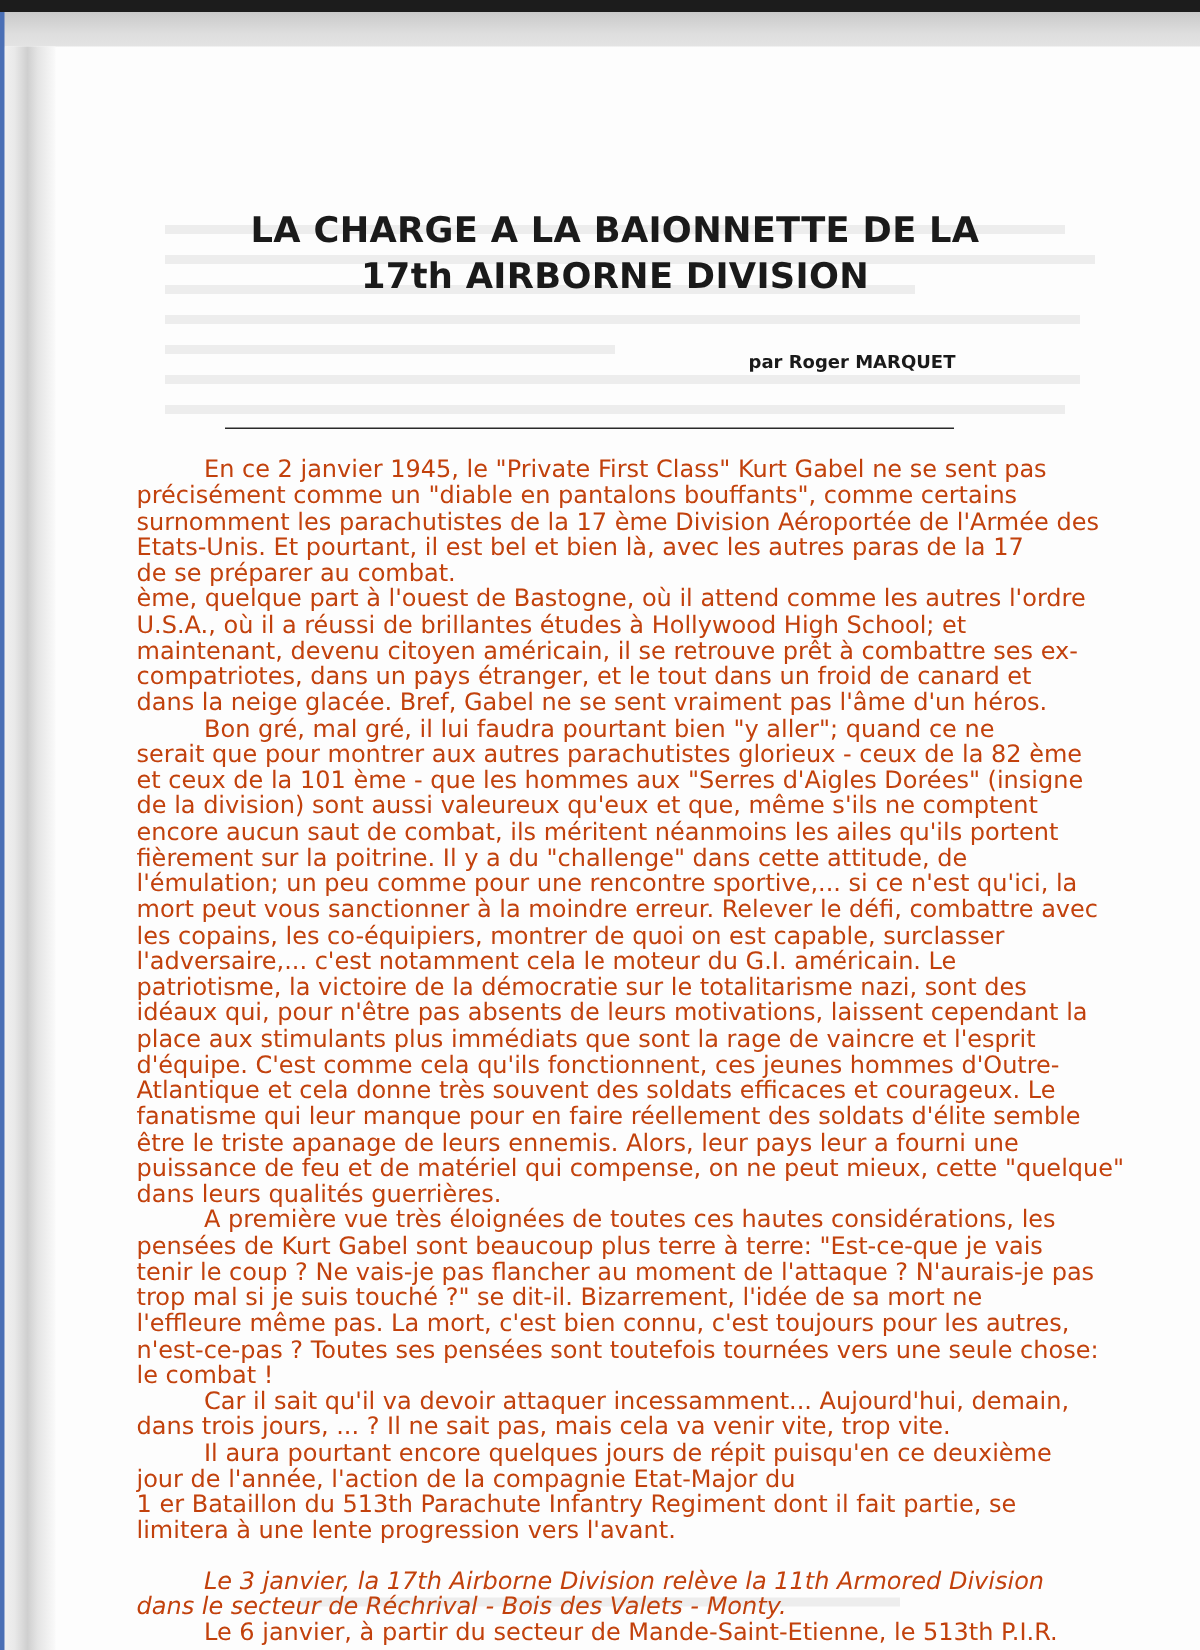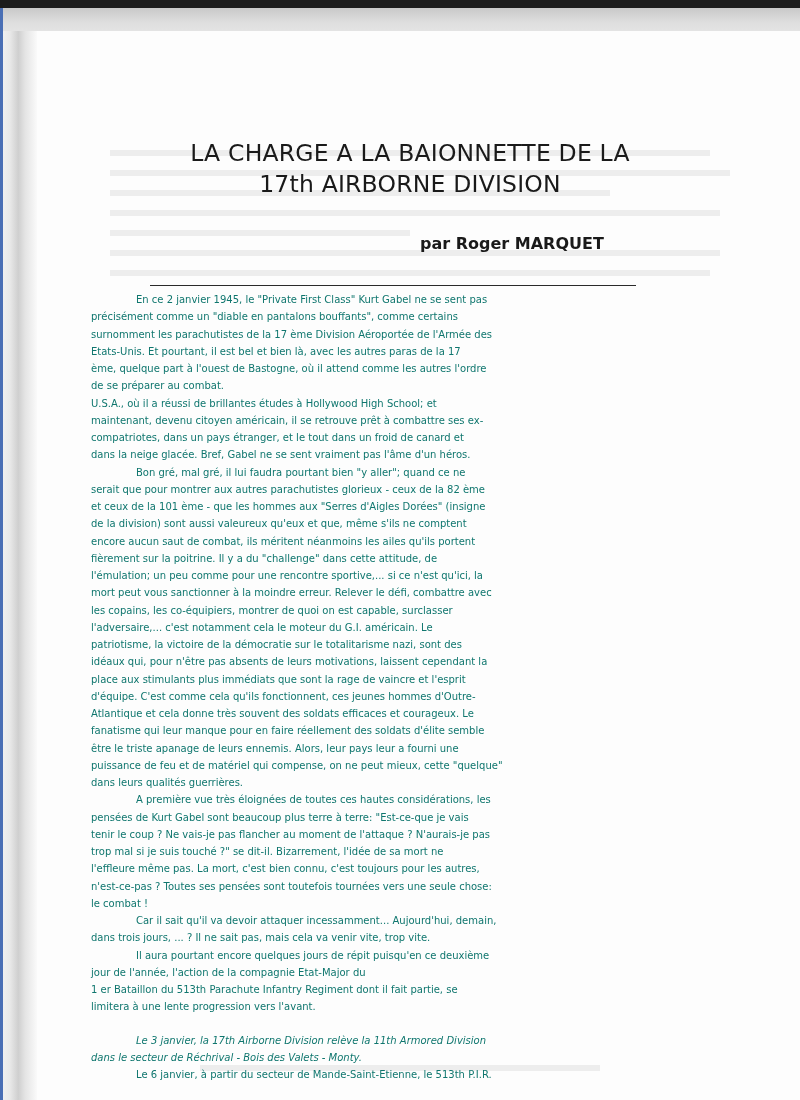--- a/index.html
+++ b/index.html
@@ -49,54 +49,54 @@
       width: 800px; height: 1100px;
       pointer-events: none;
     }
     .title {
       position: absolute;
       left: 80px;
       top: 138px;
       width: 660px;
       text-align: center;
       font-family: "DejaVu Sans", sans-serif;
-      font-weight: normal;
+      font-weight: bold;
       font-size: 23.5px;
       line-height: 31px;
       color: #1a1a1a;
       letter-spacing: 0.2px;
     }
     .author {
       position: absolute;
       left: 420px;
       top: 234px;
       width: 296px;
-      text-align: left;
+      text-align: center;
       font-family: "DejaVu Sans", sans-serif;
       font-weight: bold;
-      font-size: 16px;
+      font-size: 12px;
       color: #1a1a1a;
     }
     .rule {
       position: absolute;
       left: 150px;
       top: 285px;
       width: 486px;
       height: 1px;
       background: #2a2a2a;
     }
     .body-text {
       position: absolute;
       left: 91px;
-      top: 291px;
+      top: 304px;
       width: 648px;
       font-family: "DejaVu Sans", sans-serif;
-      font-size: 10px;
+      font-size: 16px;
       line-height: 17.25px;
-      color: #0f766e;
+      color: #c2410c;
     }
     .body-text p {
       margin: 0;
       text-indent: 45px;
     }
     .body-text p.gap {
       margin-top: 16px;
       font-style: italic;
     }
     .body-text .line {
@@ -134,22 +134,22 @@
 <div class="author">par Roger MARQUET</div>
 
 <div class="rule"></div>
 
 <div class="body-text">
   <p>
     <span class="line">En ce 2 janvier 1945, le "Private First Class" Kurt Gabel ne se sent pas</span>
     <span class="line" style="text-indent:0">précisément comme un "diable en pantalons bouffants", comme certains</span>
     <span class="line" style="text-indent:0">surnomment les parachutistes de la 17 ème Division Aéroportée de l'Armée des</span>
     <span class="line" style="text-indent:0">Etats-Unis. Et pourtant, il est bel et bien là, avec les autres paras de la 17</span>
+    <span class="line" style="text-indent:0">de se préparer au combat.</span>
     <span class="line" style="text-indent:0">ème, quelque part à l'ouest de Bastogne, où il attend comme les autres l'ordre</span>
-    <span class="line" style="text-indent:0">de se préparer au combat.</span>
   </p>
   <p>
     <span class="line" style="text-indent:0">U.S.A., où il a réussi de brillantes études à Hollywood High School; et</span>
     <span class="line" style="text-indent:0">maintenant, devenu citoyen américain, il se retrouve prêt à combattre ses ex-</span>
     <span class="line" style="text-indent:0">compatriotes, dans un pays étranger, et le tout dans un froid de canard et</span>
     <span class="line" style="text-indent:0">dans la neige glacée. Bref, Gabel ne se sent vraiment pas l'âme d'un héros.</span>
   </p>
   <p>
     <span class="line">Bon gré, mal gré, il lui faudra pourtant bien "y aller"; quand ce ne</span>
     <span class="line" style="text-indent:0">serait que pour montrer aux autres parachutistes glorieux - ceux de la 82 ème</span>

